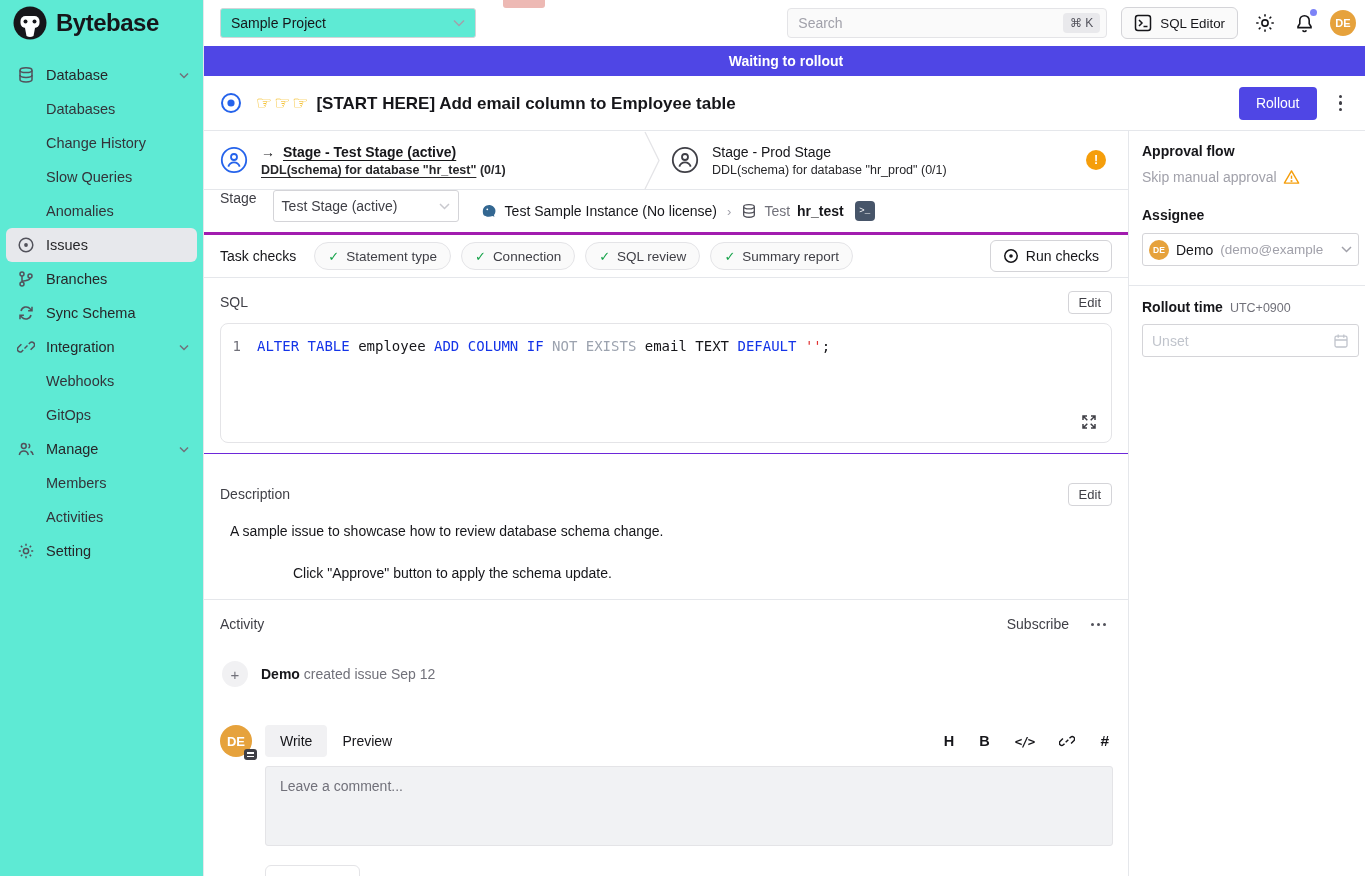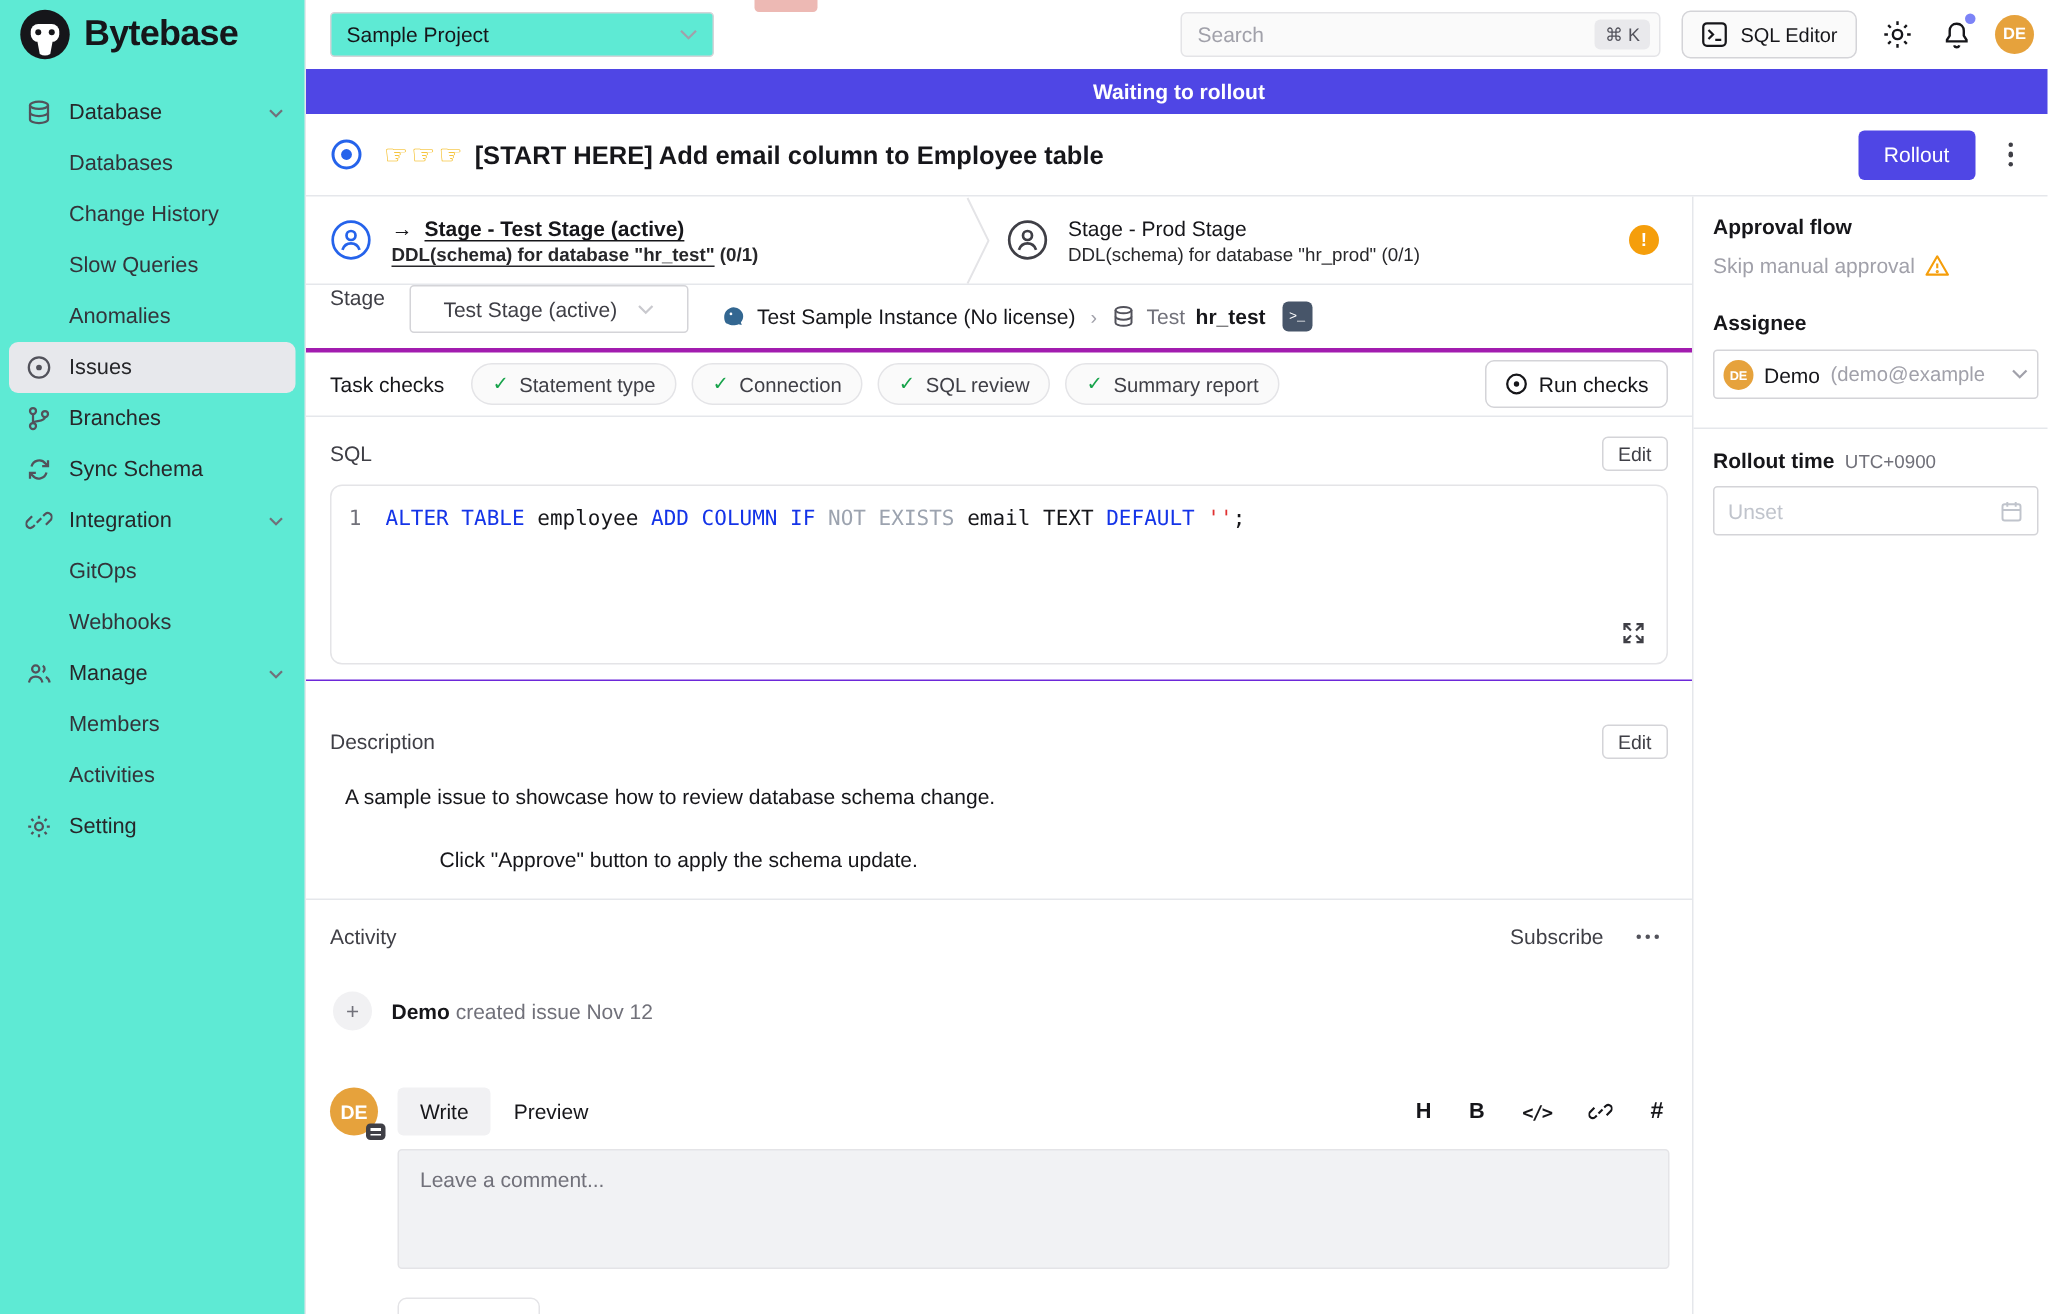--- a/index.html
+++ b/index.html
@@ -63,21 +63,21 @@
   .stage-l1 .arrow { font-weight:700; }
   .stage-card.first .stage-l1 .nm, .stage-card.first .stage-l2 .tsk { font-weight:700; text-decoration:underline; text-underline-offset:3px; }
   .stage-card.first .stage-l2 { font-weight:700; }
   .stage-card.second .stage-l1 { font-weight:500; }
   .stage-l2 { font-size:12.5px; color:#27272a; }
   .warn-circle { width:20px; height:20px; border-radius:50%; background:#f59e0b; color:#fff; font-weight:700; font-size:12.5px; display:flex; align-items:center; justify-content:center; margin-left:auto; margin-right:22px; flex-shrink:0; }
 
   
   .stage-bar { height:45px; display:flex; padding-left:16px; border-bottom:3px solid #a21caf; flex-shrink:0; }
   .stage-bar .lbl { color:#3f3f46; }
-  .stage-select { margin-left:16px; width:186px; height:32px; border:1px solid #d4d4d8; border-radius:3px; display:flex; align-items:center; padding:0 22px; color:#3f3f46; cursor:pointer; }
+  .stage-select { margin-left:16px; width:186px; height:32px; border:1px solid #d4d4d8; border-radius:3px; display:flex; align-items:center; padding:0 8px; color:#3f3f46; cursor:pointer; }
   .stage-select .chev { margin-left:auto; color:#c9c9ce; }
   .inst-group { display:flex; align-items:center; gap:7px; margin-left:22px; }
   .inst-name { color:#16161a; font-weight:500; }
   .crumb-sep { color:#a1a1aa; font-size:13px; margin:0 3px; }
   .env-name { color:#71717a; }
   .db-name { color:#16161a; font-weight:600; }
   .term-badge { width:20px; height:20px; background:#475569; border-radius:4px; color:#fff; display:flex; align-items:center; justify-content:center; font-size:9px; font-family:"Liberation Mono",monospace; margin-left:4px; cursor:pointer; }
 
   
   .task-row { height:43px; display:flex; align-items:center; padding:0 16px; gap:10px; border-bottom:1px solid #e5e7eb; flex-shrink:0; }
@@ -236,24 +236,24 @@
             </svg>
           </span>
         <span class="lbl">Integration</span>
         <span class="chev">
             <svg width="10" height="7" viewBox="0 0 10 7" fill="none" stroke="currentColor" stroke-width="1.5">
               <path d="M1 1.5l4 4 4-4"></path>
             </svg>
           </span>
       </div>
       <div class="nav-item child">
+          <span class="lbl">Webhooks</span>
+        </div>
+      <div class="nav-item child">
           <span class="lbl">GitOps</span>
-        </div>
-      <div class="nav-item child">
-          <span class="lbl">Webhooks</span>
         </div>
       <div class="nav-item group">
         <span class="nav-icon">
             <svg width="18" height="18" viewBox="0 0 18 18" fill="none" stroke="#52525b" stroke-width="1.5">
               <circle cx="6.8" cy="6" r="2.4"></circle>
               <path d="M2.3 15c.5-2.7 2.3-4 4.5-4s4 1.3 4.5 4"></path>
               <path d="M11.5 3.9a2.4 2.4 0 0 1 0 4.2M13.5 11.3c1.4.6 2.3 1.9 2.6 3.7"></path>
             </svg>
           </span>
         <span class="lbl">Manage</span>
@@ -477,21 +477,21 @@
             <span class="sect-title">Activity</span>
             <span class="subscribe">Subscribe</span>
             <span class="more-dots">
                 <i></i>
                 <i></i>
                 <i></i>
               </span>
           </div>
           <div class="act-item">
             <span class="plus-circle">+</span>
-            <span class="act-text"><b>Demo</b> <span>created issue Nov 12</span></span>
+            <span class="act-text"><b>Demo</b> <span>created issue Sep 12</span></span>
           </div>
 
           <div class="editor-row">
             <span class="avatar-wrap">
               <span class="avatar-lg">DE</span>
               <span class="bubble-badge">
                   <i></i>
                   <i></i>
                 </span>
             </span>

